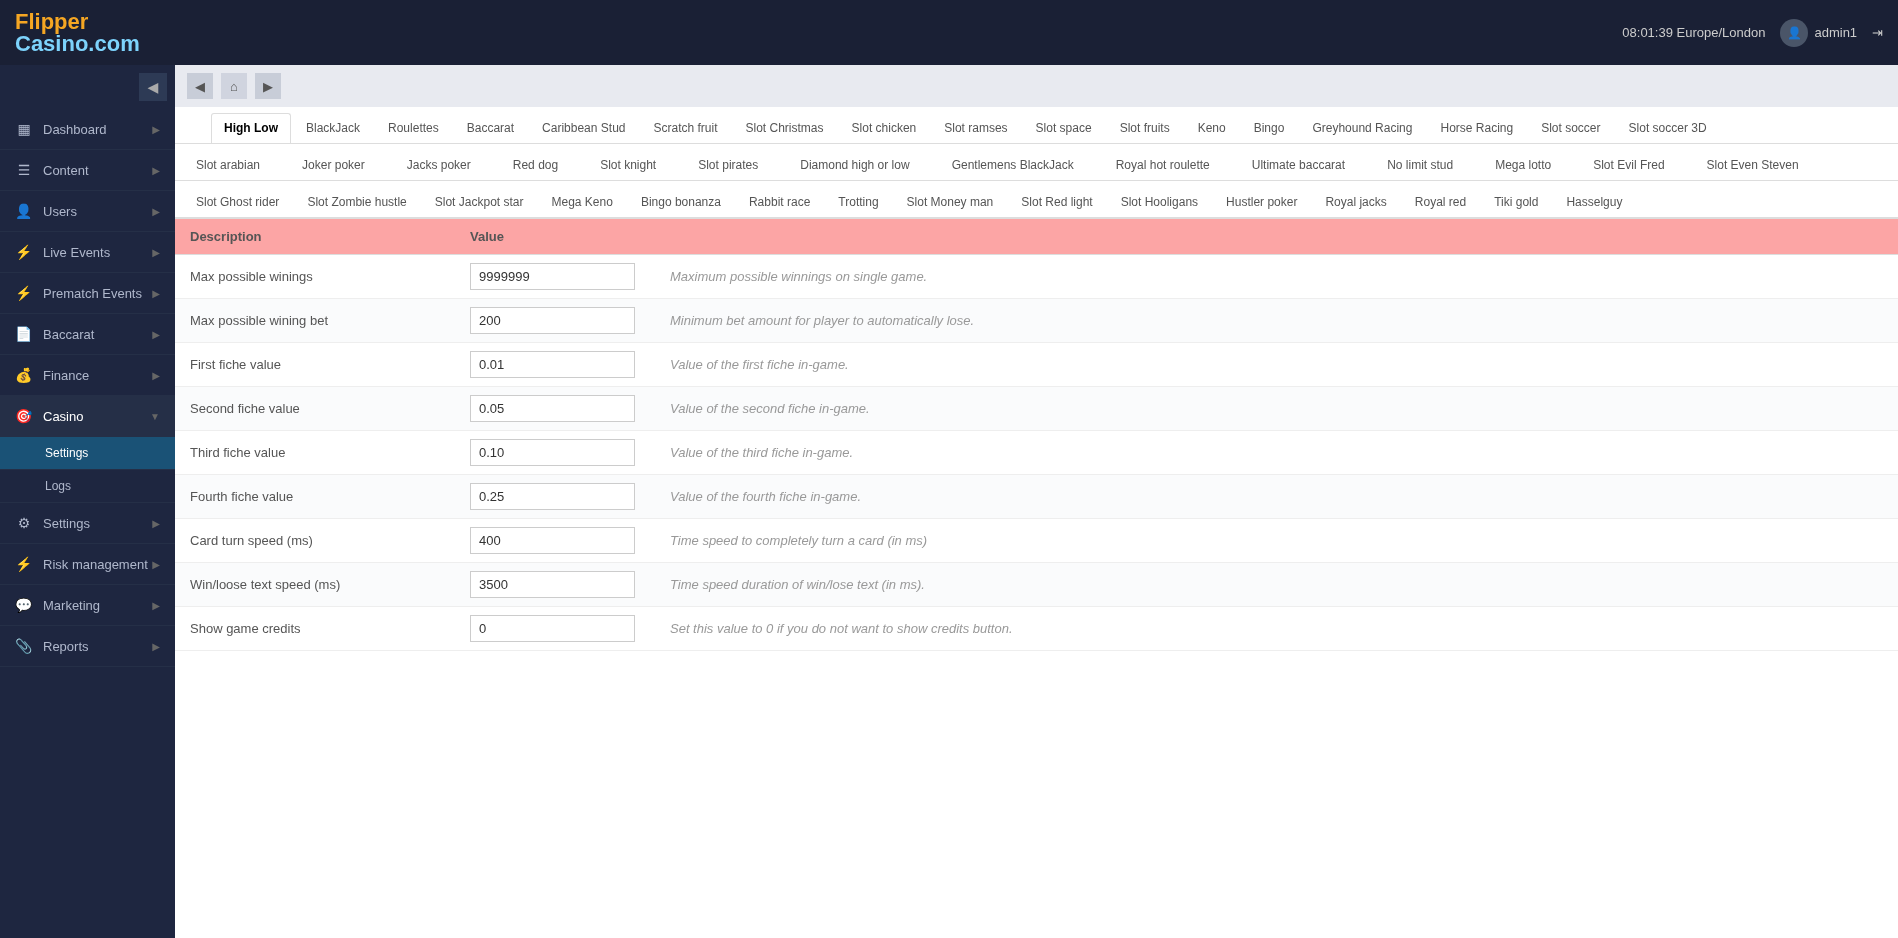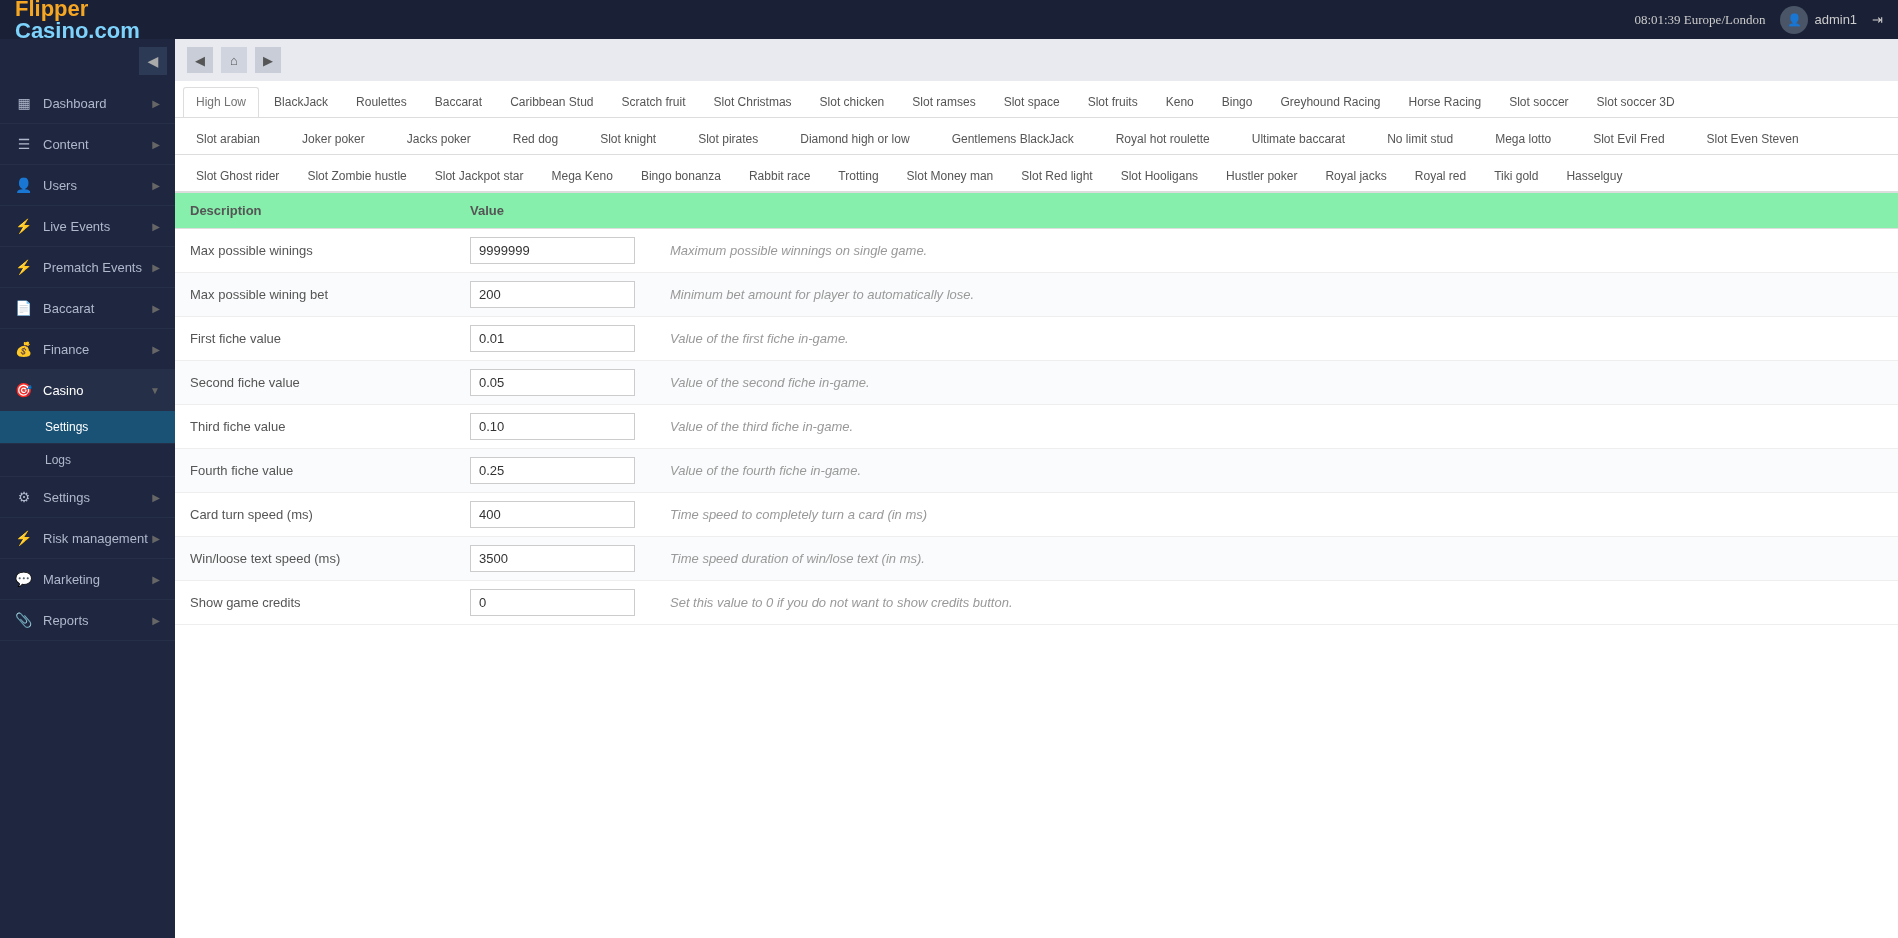--- a/index.html
+++ b/index.html
@@ -1,21 +1,21 @@
 <!DOCTYPE html>
 <html><head>
   <meta charset="utf-8">
   <style>
     * { box-sizing: border-box; margin: 0; padding: 0; }
     body { font-family: Arial, sans-serif; font-size: 13px; background: #1a2035; color: #333; display: flex; flex-direction: column; height: 100vh; overflow: hidden; }
 
     
     .top-header {
       background: #1a2035;
-      height: 39px;
+      height: 65px;
       display: flex;
       align-items: center;
       justify-content: space-between;
       padding: 0 15px;
       flex-shrink: 0;
     }
     .logo {
       display: flex;
       align-items: center;
     }
@@ -26,21 +26,21 @@
       line-height: 1;
     }
     .logo-text span { color: #7dd3fc; }
     .header-right {
       display: flex;
       align-items: center;
       gap: 15px;
       color: #ccc;
       font-size: 13px;
     }
-    .header-time { color: #ccc; font-family: Liberation Serif, serif; }
+    .header-time { color: #ccc; }
     .header-user {
       display: flex;
       align-items: center;
       gap: 6px;
       color: #ccc;
     }
     .user-avatar {
       width: 28px;
       height: 28px;
       border-radius: 50%;
@@ -170,23 +170,24 @@
       font-size: 12px;
       color: #555;
       white-space: nowrap;
       border: 1px solid transparent;
       border-radius: 3px 3px 0 0;
       background: transparent;
     }
     .tab-item.active {
       background: #fff;
       border-color: #ddd #ddd #fff #ddd;
-      color: #737373;
-      font-weight: normal;
+      color: #000000;
+      font-weight: bold;
       margin-bottom: -1px;
+      margin-left: 28px;
     }
     .tabs-row-2 {
       display: flex;
       flex-wrap: nowrap;
       overflow-x: auto;
       padding: 6px 8px 0 8px;
       gap: 16px;
       border-bottom: 1px solid #ddd;
     }
     .tabs-row-2::-webkit-scrollbar { height: 3px; }
@@ -203,21 +204,21 @@
     .table-content {
       flex: 1;
       overflow-y: auto;
       background: #fff;
     }
     .settings-table {
       width: 100%;
       border-collapse: collapse;
     }
     .settings-table thead tr {
-      background: #86efac;
+      background: #fca5a5;
     }
     .settings-table th {
       padding: 10px 15px;
       text-align: left;
       font-size: 13px;
       font-weight: bold;
       color: #555;
       border-bottom: 1px solid #ddd;
     }
     .settings-table td {

